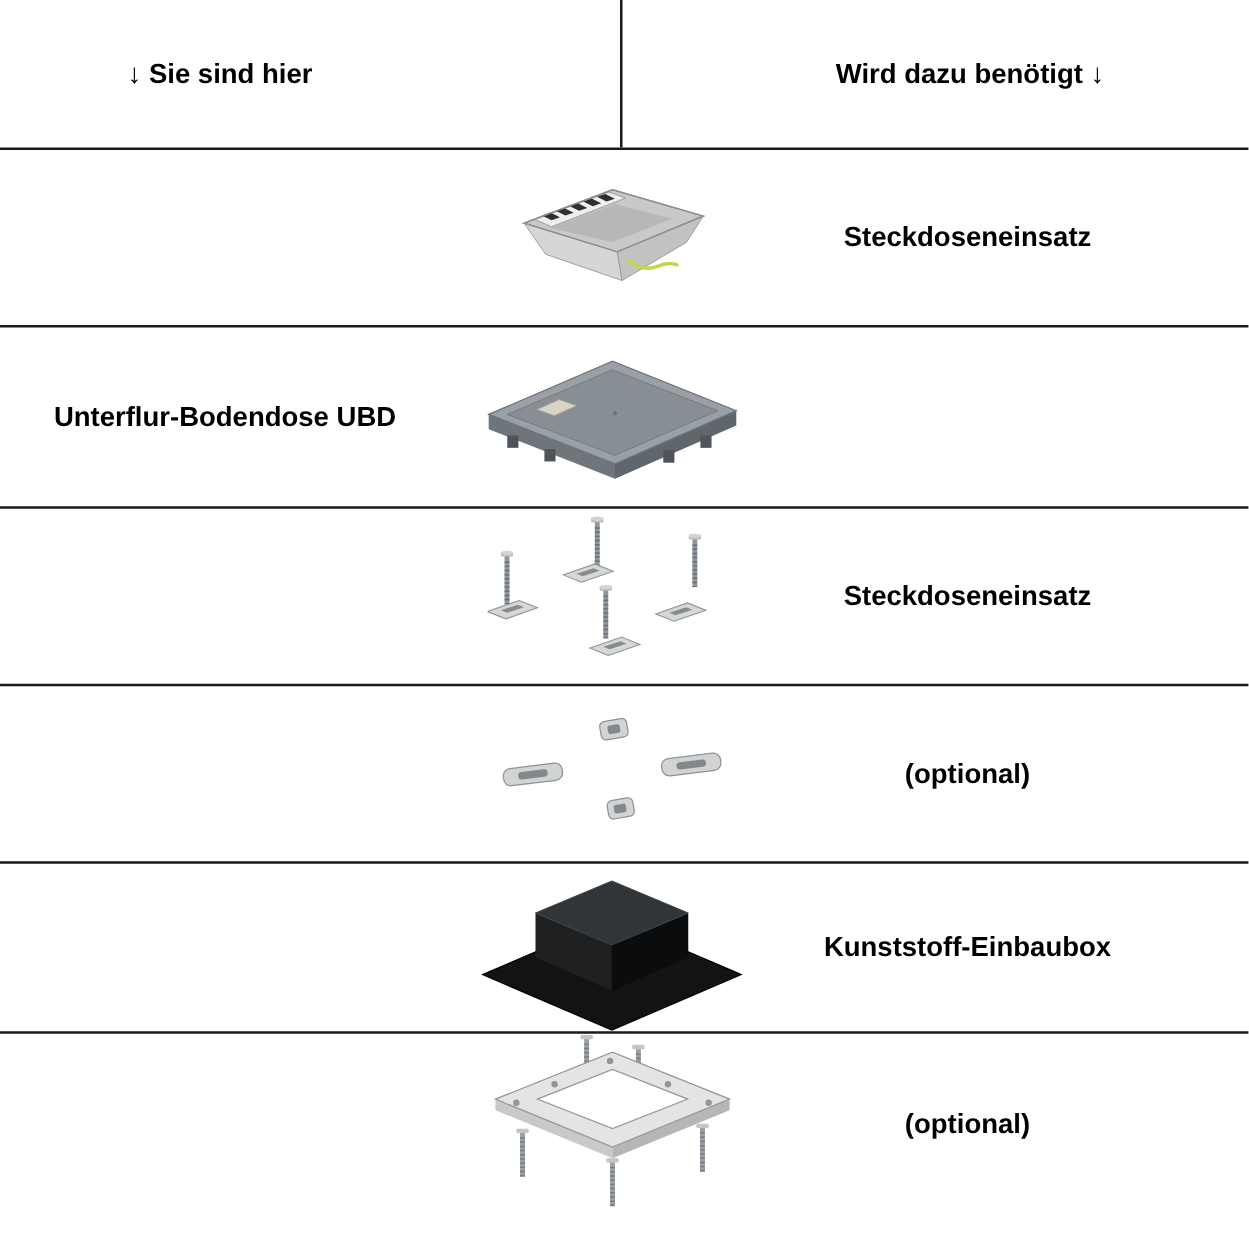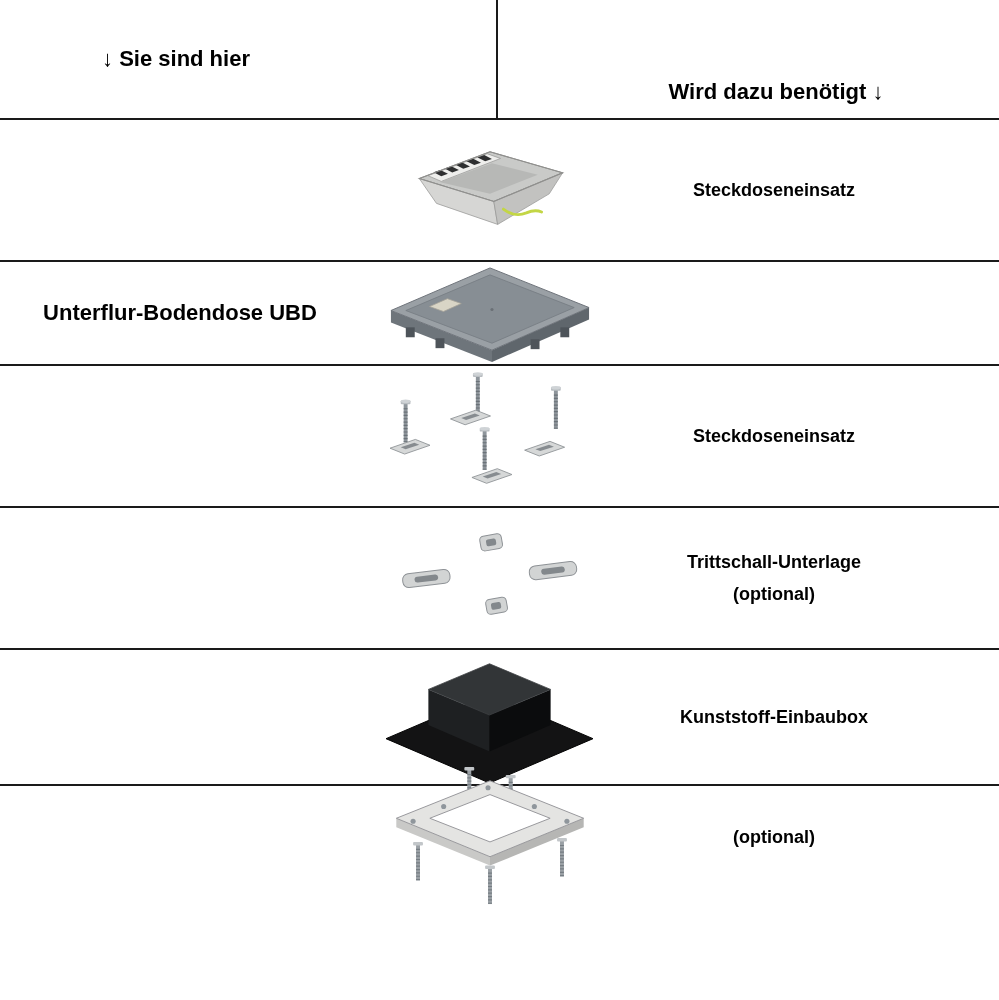--- a/index.html
+++ b/index.html
@@ -19,39 +19,39 @@
   .vdiv {
     position: absolute; left: 496px; top: 0;
     width: 2px; height: 118px; background: #1a1a1a;
   }
   .hlabel {
     position: absolute; top: 0; height: 100%;
     display: flex; align-items: center; justify-content: center;
     font-size: 22px; font-weight: bold; white-space: nowrap;
   }
   .hlabel.left  { left: 0;  width: 352px; }
-  .hlabel.right { right: 0; width: 446px; margin-top: 33px; }
+  .hlabel.right { right: 0; width: 446px; }
 
   
   .row { position: relative; border-top: 2px solid #1a1a1a; }
   .row.h142 { height: 142px; }
-  .row.h145 { height: 104px; }
+  .row.h145 { height: 145px; }
   .row.h170 { height: 136px; }
 
   .cell-img {
     position: absolute; left: 320px; top: 0;
     width: 340px; height: 100%;
     display: flex; align-items: center; justify-content: center;
   }
   .cell-label-right {
     position: absolute; right: 0; top: 0;
     width: 450px; height: 100%;
     display: flex; flex-direction: column;
     align-items: center; justify-content: center;
-    font-size: 18px; font-weight: bold; line-height: 32px;
+    font-size: 22px; font-weight: bold; line-height: 32px;
     text-align: center;
   }
   .cell-label-left {
     position: absolute; left: 0; top: 0;
     width: 360px; height: 100%;
     display: flex; align-items: center; justify-content: center;
     font-size: 22px; font-weight: bold; text-align: center;
     white-space: nowrap;
   }
   .lbl2:empty { display: none; }
@@ -157,21 +157,20 @@
           <rect x="0" y="0" width="48" height="14" rx="6" fill="#d2d4d4" stroke="#8e9296"></rect>
           <rect x="12" y="4" width="24" height="6" rx="3" fill="#83888c"></rect>
         </g>
         <g transform="translate(90,70) rotate(-10)">
           <rect x="0" y="0" width="21" height="15" rx="4" fill="#d2d4d4" stroke="#8e9296"></rect>
           <rect x="5" y="4" width="10" height="7" rx="2" fill="#83888c"></rect>
         </g>
       </svg>
     </div>
     <div class="cell-label-right">
-      <span class="lbl1">Trittschall-Unterlage</span>
       <span class="lbl2">(optional)</span>
     </div>
   </div>
 
   <div class="row h170">
     <div class="cell-img">
       <svg viewBox="0 0 215 140" width="212" height="138">
         <polygon points="2,92 107,47 212,92 107,137" fill="#131314" stroke="#000000" stroke-width="1"></polygon>
         <polygon points="45,42 107,68 107,105 45,78" fill="#1e2022"></polygon>
         <polygon points="107,68 169,42 169,78 107,105" fill="#0b0c0d"></polygon>

